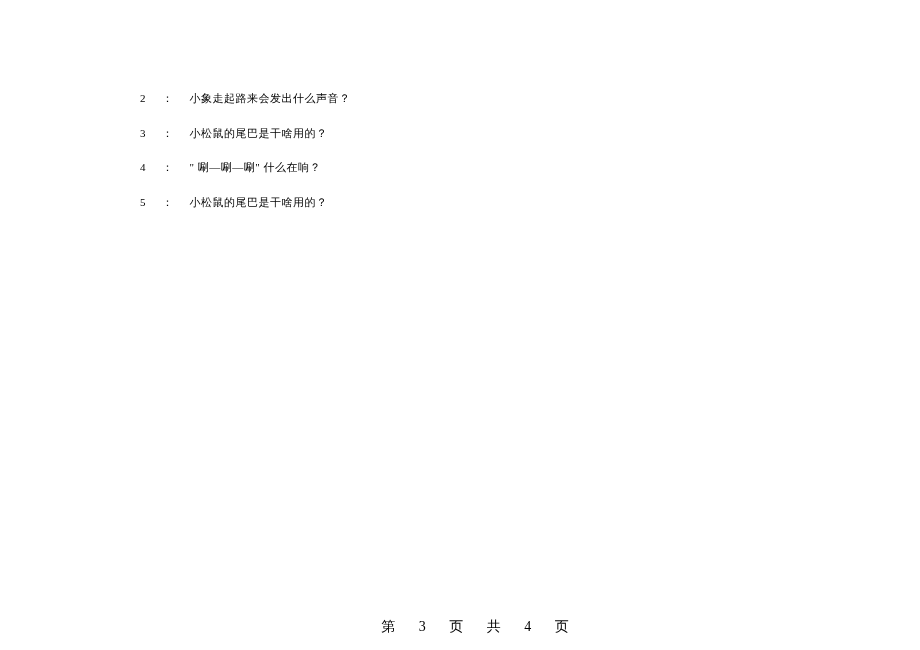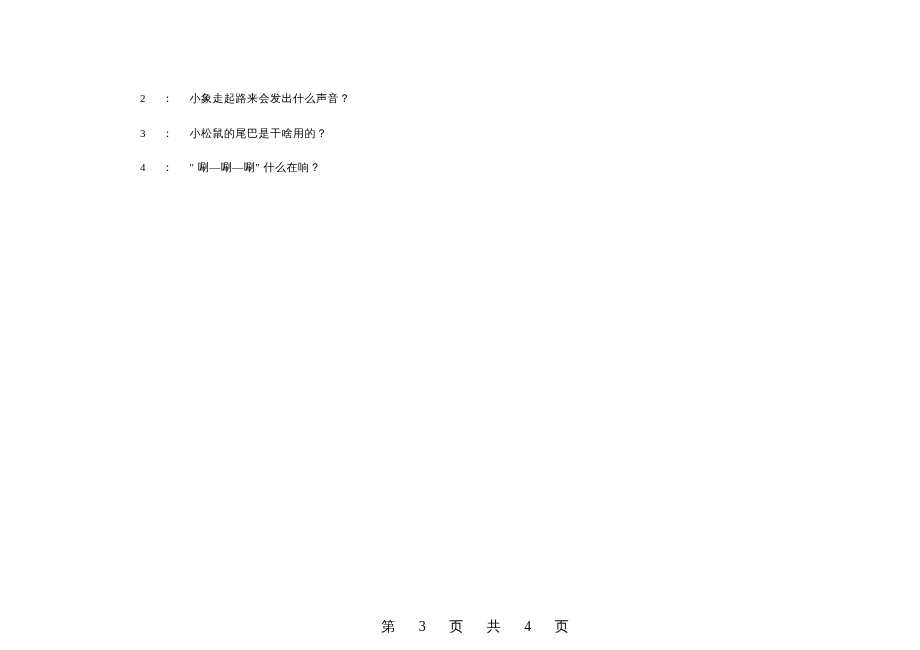--- a/index.html
+++ b/index.html
@@ -44,20 +44,23 @@
 <div class="content">
   <div class="question-line">
     <span>2</span><span>：</span><span>小象走起路来会发出什么声音？</span>
   </div>
   <div class="question-line">
     <span>3</span><span>：</span><span>小松鼠的尾巴是干啥用的？</span>
   </div>
   <div class="question-line">
     <span>4</span><span>：</span><span>" 唰—唰—唰" 什么在响？</span>
   </div>
+  <div class="question-line">
+    <span>5</span><span>：</span><span>小松鼠的尾巴是干啥用的？</span>
+  </div>
 </div>
 
 <div class="page-footer">
   <span>第</span>
   <span>3</span>
   <span>页</span>
   <span>共</span>
   <span>4</span>
   <span>页</span>
 </div>

